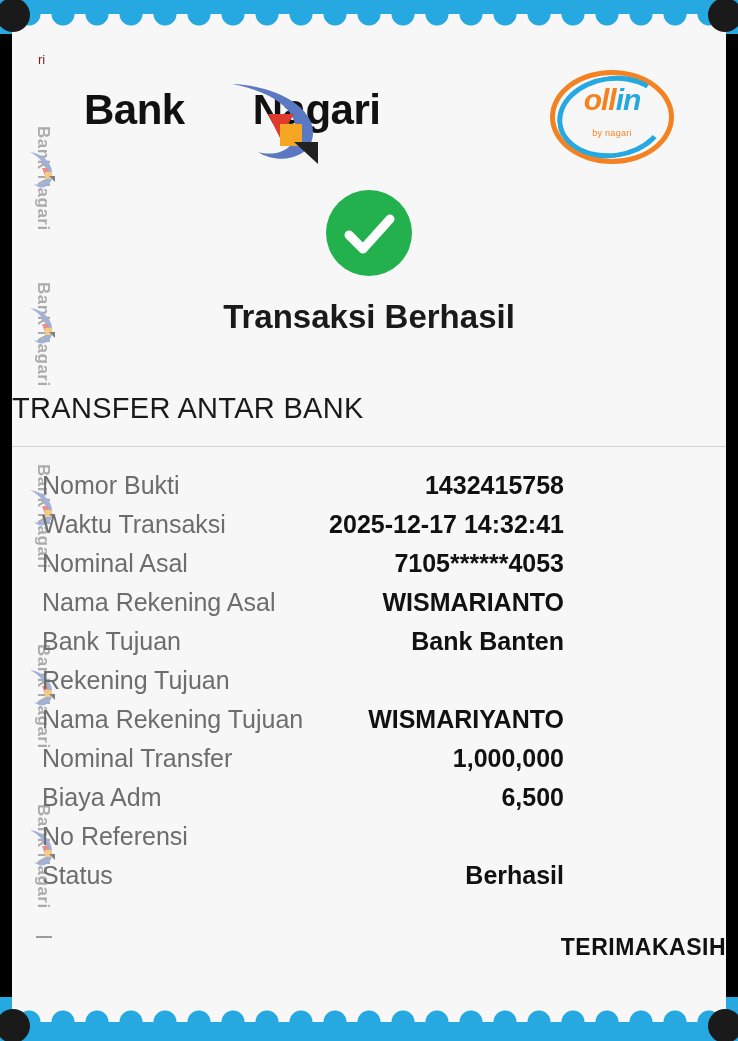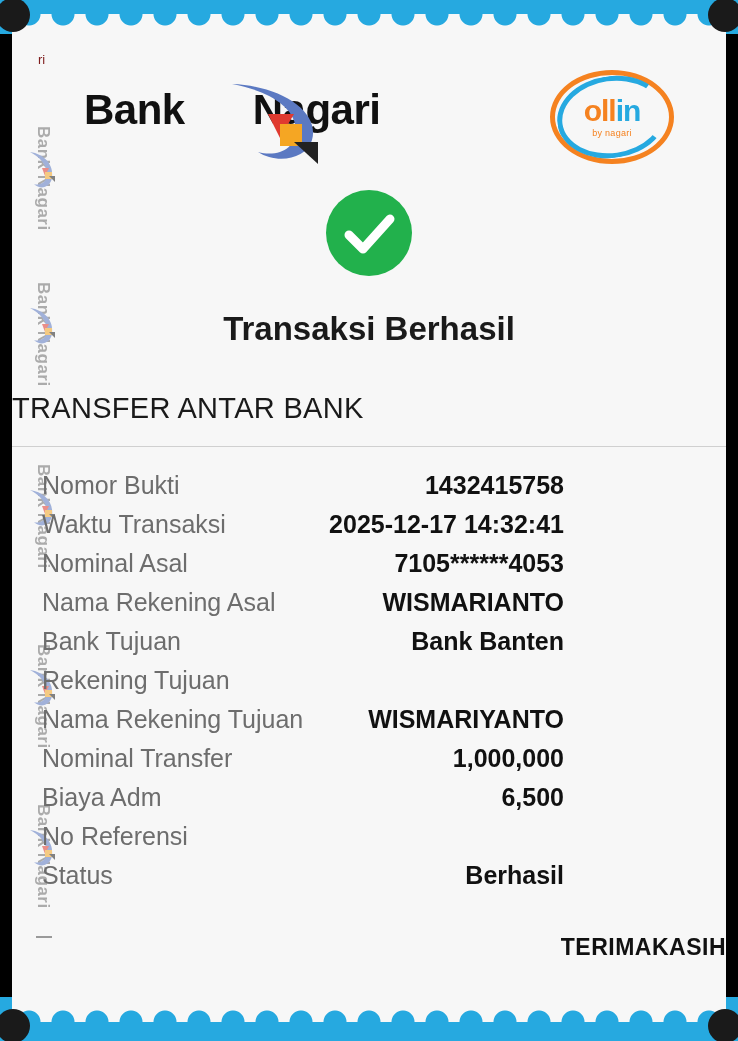--- a/index.html
+++ b/index.html
@@ -166,25 +166,26 @@
     left: 7px; top: 6px;
     width: 110px; height: 82px;
     border-radius: 50%;
     border: 5px solid #26a9e0;
     border-right-color: transparent;
     box-sizing: border-box;
     transform: rotate(-8deg);
   }
   .ollin-word {
     position: absolute;
-    left: 0; top: 24px;
+    left: 0; top: 13px;
     width: 124px;
     text-align: center;
     font-size: 30px;
     font-weight: 700;
+    font-style: italic;
     color: #f58220;
     letter-spacing: -1px;
   }
   .ollin-word .in { color: #26a9e0; }
   .ollin-sub {
     position: absolute;
     left: 0; top: 58px;
     width: 124px;
     text-align: center;
     font-size: 9px;
@@ -204,21 +205,21 @@
     width: 86px;
     height: 86px;
     border-radius: 50%;
     background: #22b14c;
     position: relative;
   }
   .check-circle svg { position: absolute; left: 0; top: 0; }
 
   .title {
     position: absolute;
-    left: 0; top: 296px;
+    left: 0; top: 284px;
     width: 714px;
     text-align: center;
     font-size: 33px;
     font-weight: 700;
     color: #1a1a1a;
   }
   .subtitle {
     position: absolute;
     left: 0; top: 378px;
     width: 714px;

